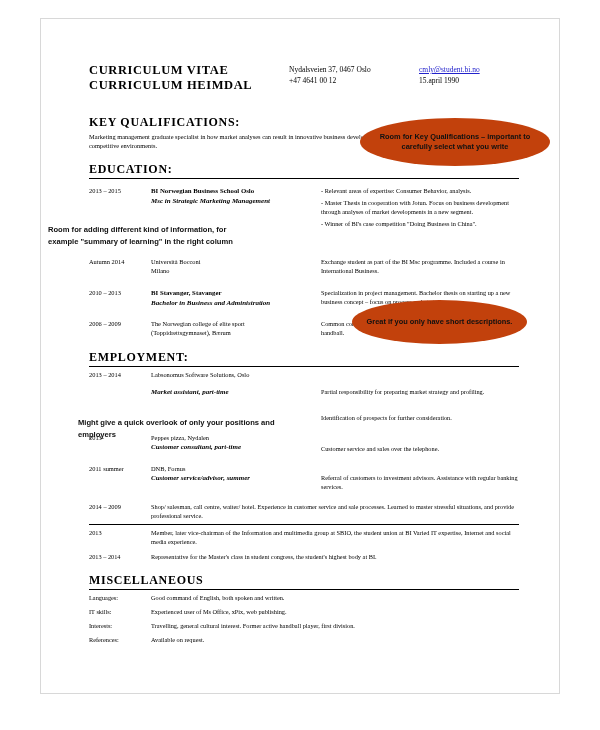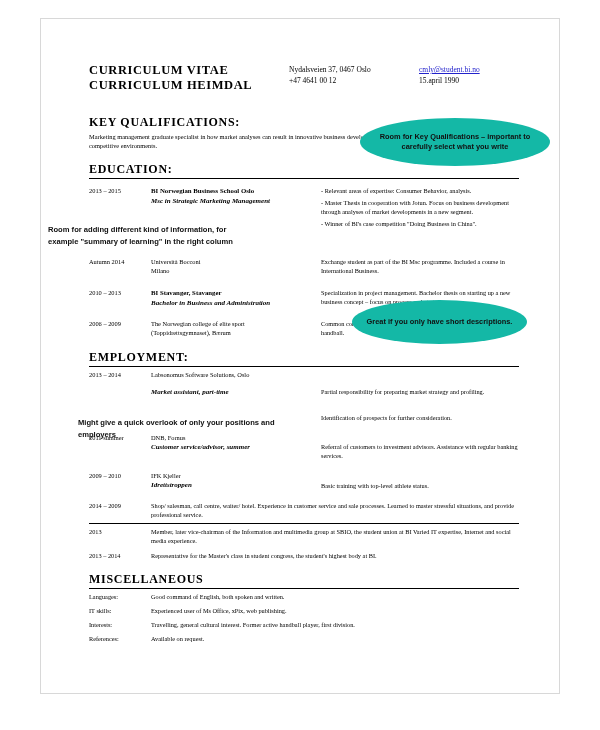--- a/index.html
+++ b/index.html
@@ -156,21 +156,21 @@
     width: 62px;
     flex: 0 0 62px;
   }
   .mrow .val {
     flex: 1 1 auto;
   }
 
   
   .callout {
     position: absolute;
-    background: #14b8a6;
+    background: #c2410c;
     color: #111;
     font-family: "Liberation Sans", sans-serif;
     font-size: 7.4px;
     font-weight: bold;
     line-height: 10px;
     text-align: center;
     border-radius: 50%;
     display: flex;
     align-items: center;
     justify-content: center;
@@ -304,42 +304,42 @@
       </div>
 
       <div class="row" style="margin-top:14px">
         <div class="date"></div>
         <div class="mid"></div>
         <div class="right bullets">
           <div>Identification of prospects for further consideration.</div>
         </div>
       </div>
 
+      <div class="row" style="margin-top:8px">
+        <div class="date">2013-</div>
+        <div class="mid">
+          <div class="org">Peppes pizza, Nydalen</div>
+          <div class="role">Customer consultant, part-time</div>
+        </div>
+        <div class="right bullets" style="padding-top:11px">
+          <div>Customer service and sales over the telephone.</div>
+        </div>
+      </div>
 
       <div class="row" style="margin-top:8px">
         <div class="date">2011 summer</div>
         <div class="mid">
           <div class="org">DNB, Fornus</div>
           <div class="role">Customer service/advisor, summer</div>
         </div>
         <div class="right bullets" style="padding-top:9px">
           <div>Referral of customers to investment advisors. Assistance with regular banking services.</div>
         </div>
       </div>
 
-      <div class="row" style="margin-top:8px">
-        <div class="date">2009 – 2010</div>
-        <div class="mid">
-          <div class="org">IFK Kjeller</div>
-          <div class="role">Idrettstroppen</div>
-        </div>
-        <div class="right bullets" style="padding-top:10px">
-          <div>Basic training with top-level athlete status.</div>
-        </div>
-      </div>
 
       <div class="row" style="margin-top:8px">
         <div class="date">2014 – 2009</div>
         <div class="right bullets">
           <div>Shop/ salesman, call centre, waiter/ hotel. Experience in customer service and sale processes. Learned to master stressful situations, and provide professional service.</div>
         </div>
       </div>
 
       <div class="rule"></div>
 

